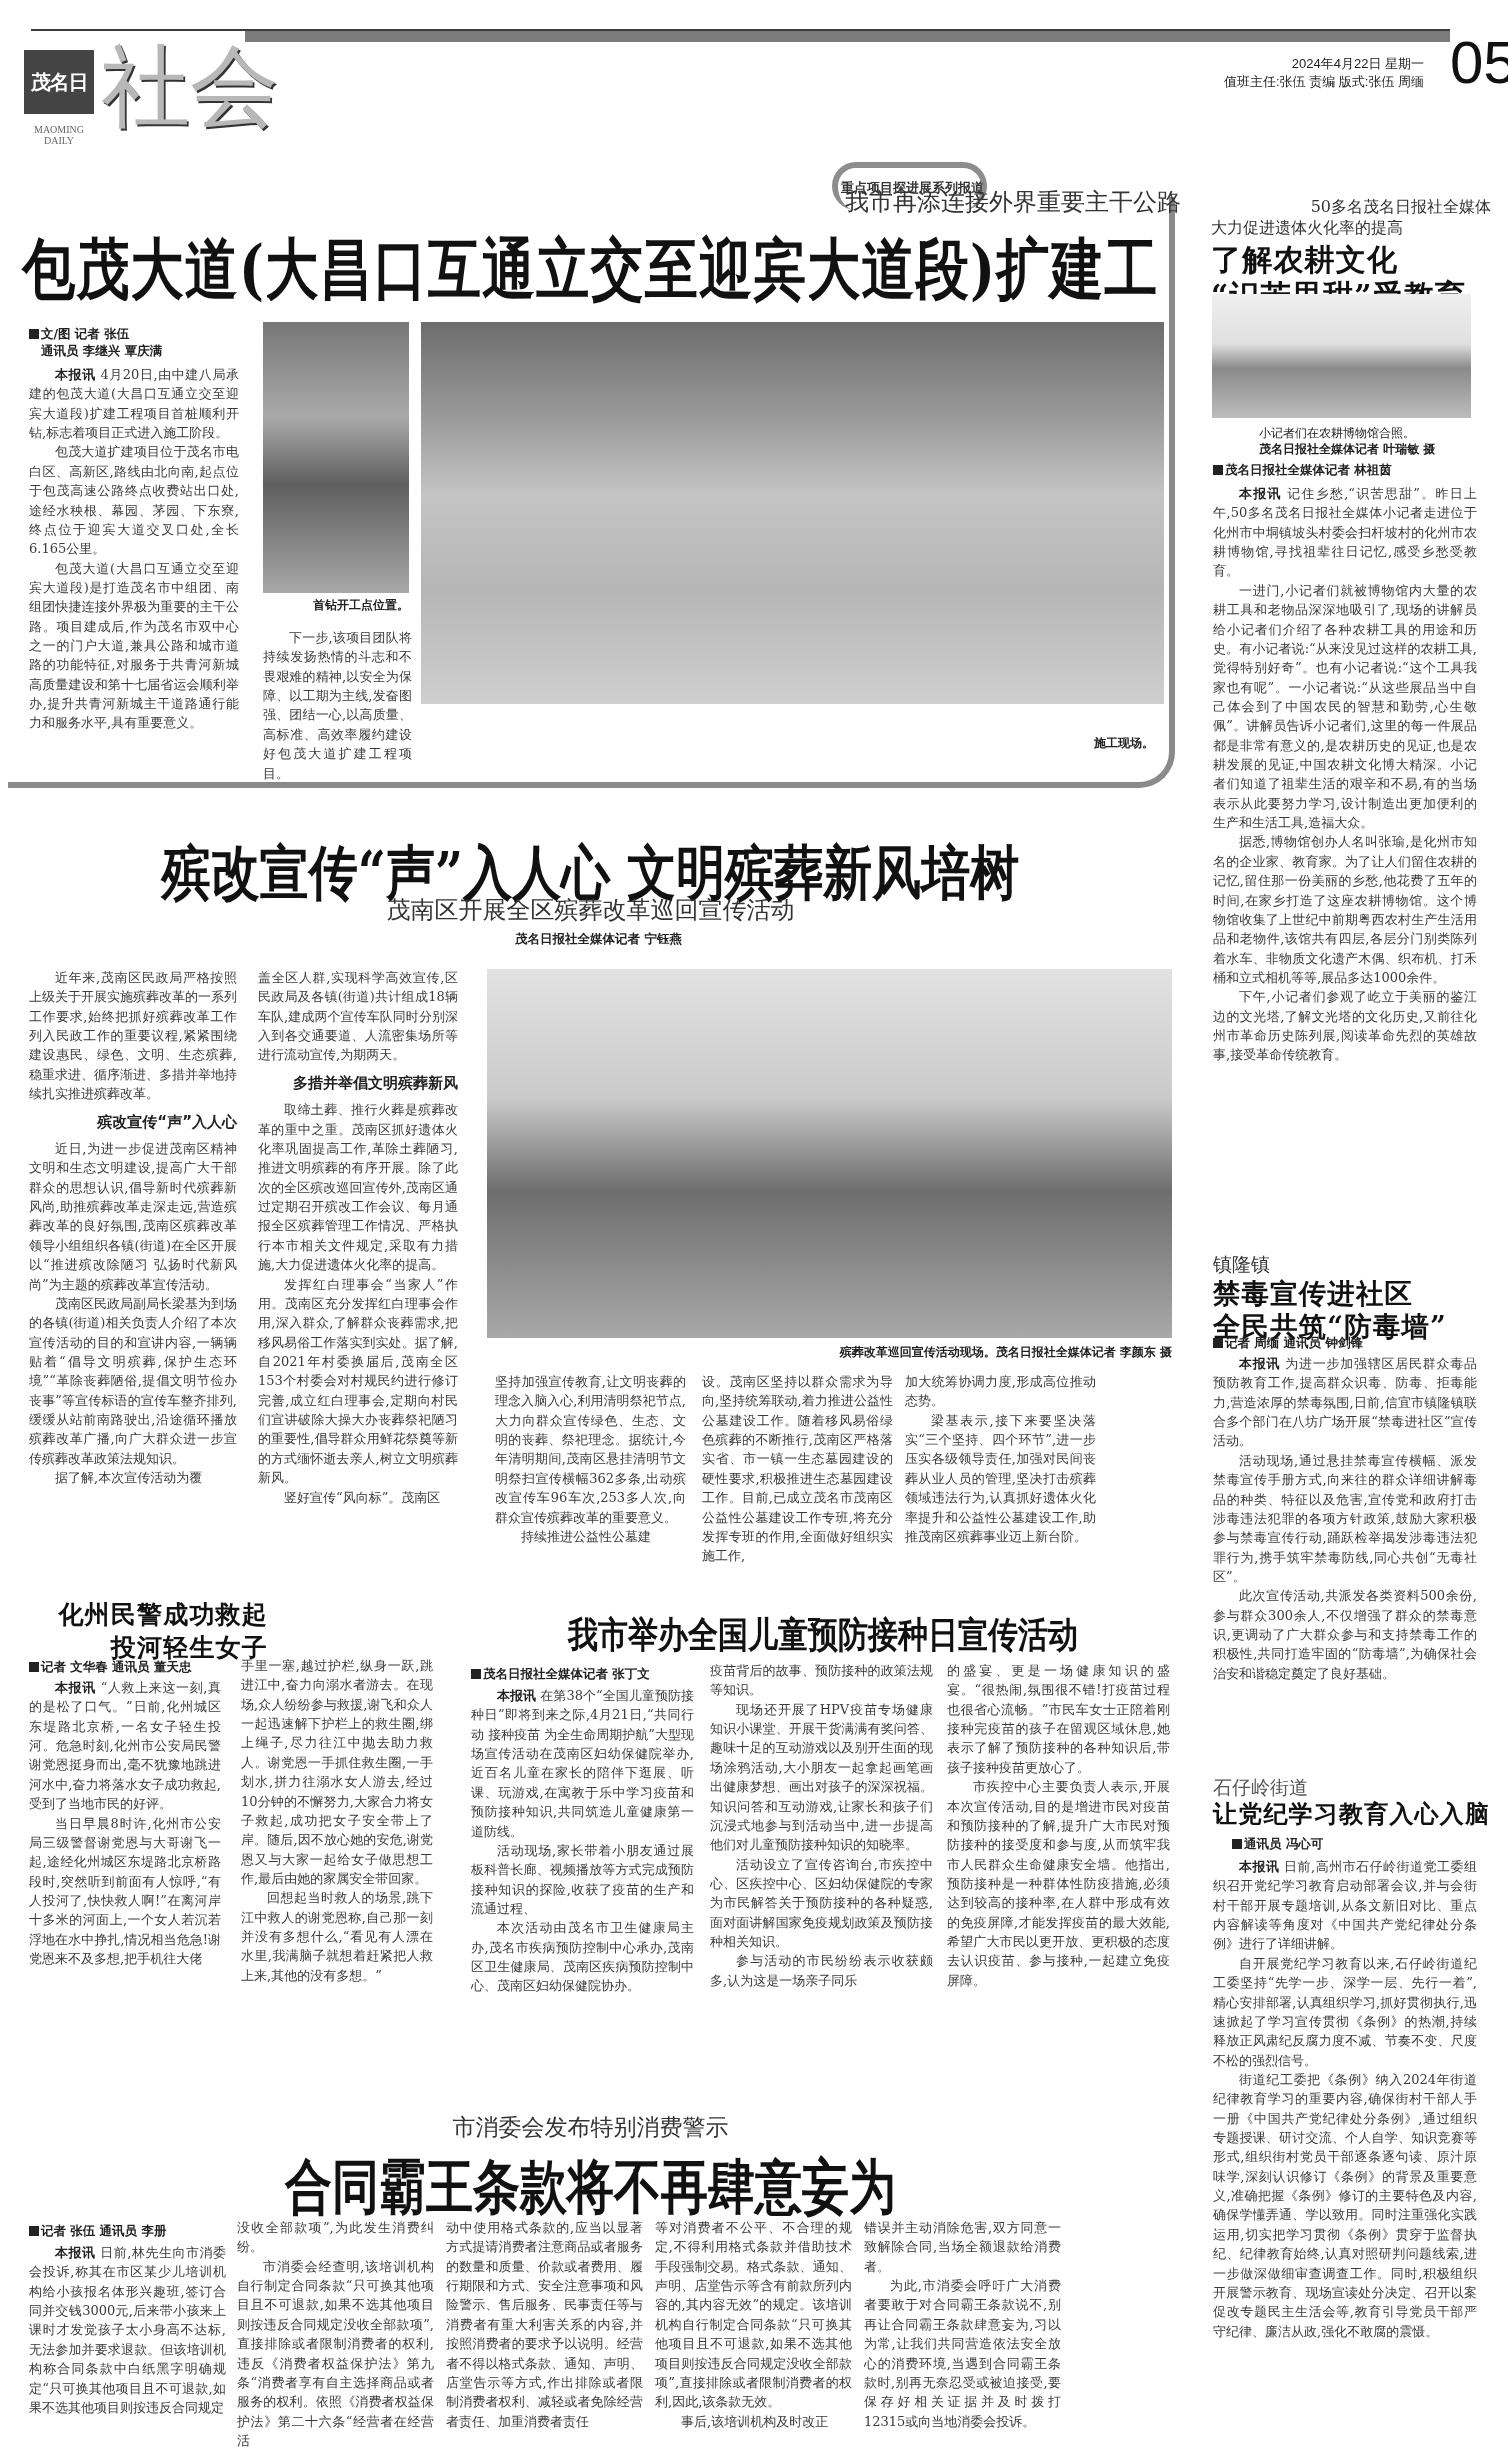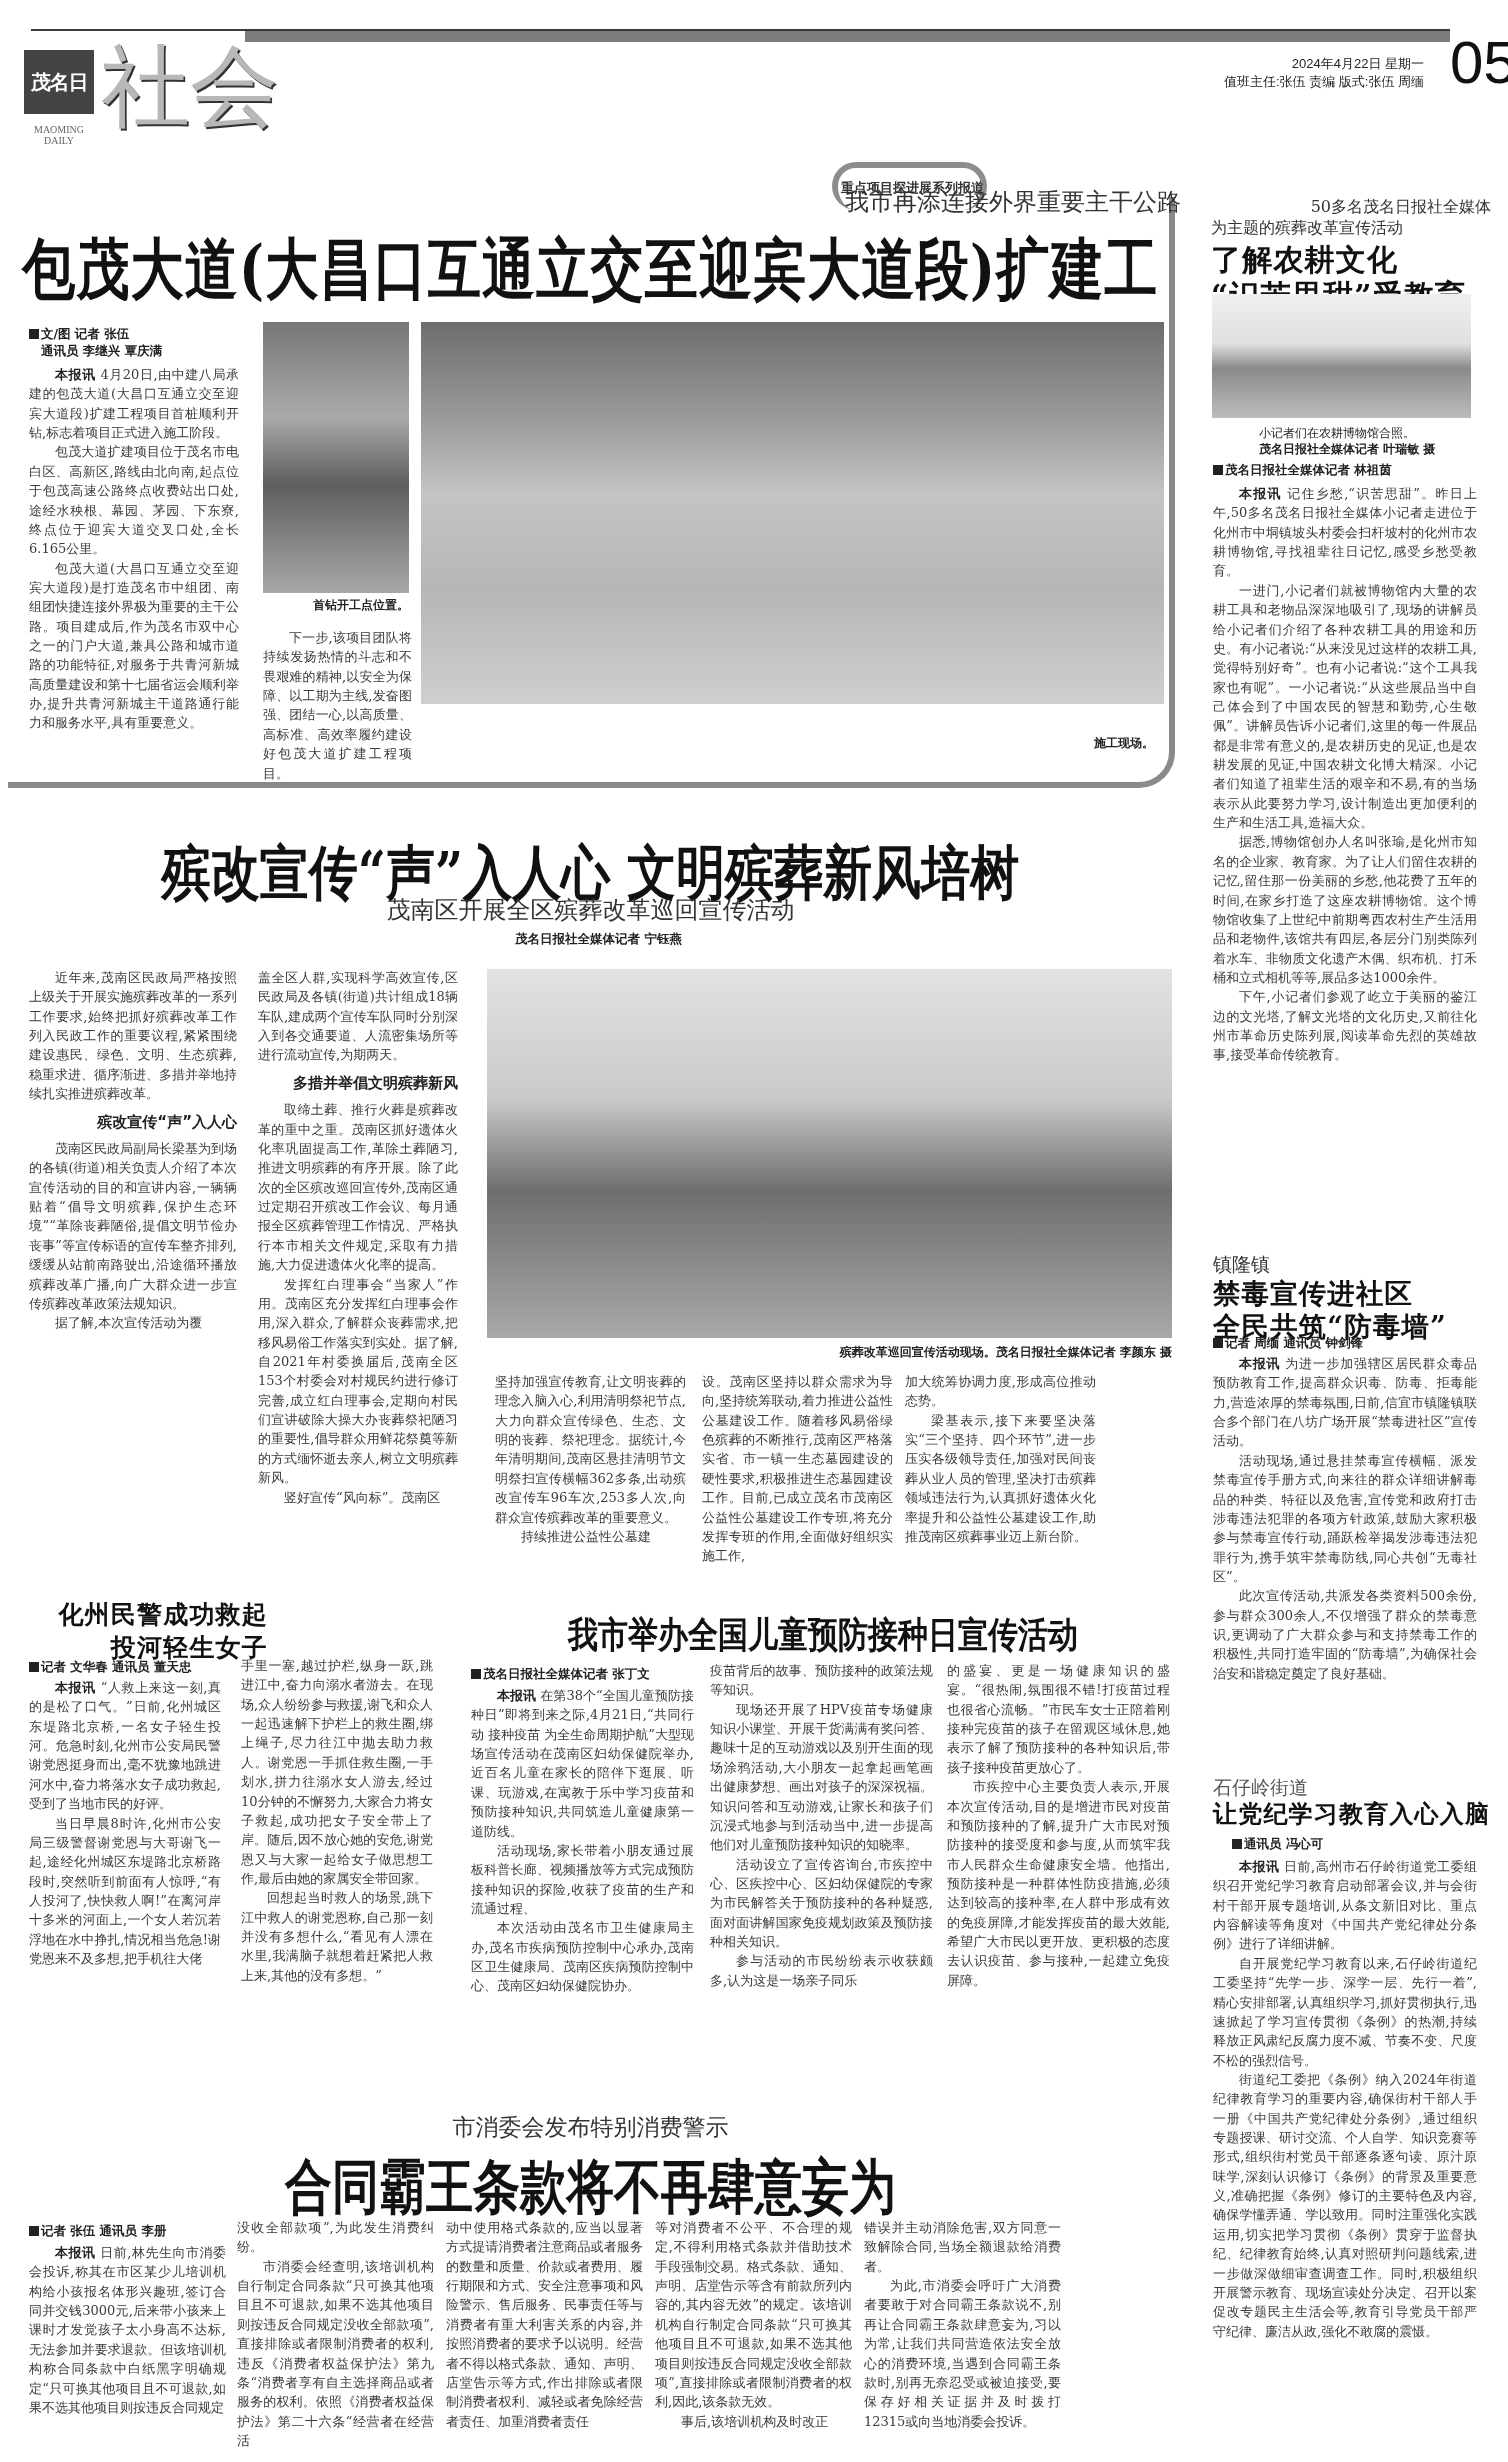--- a/index.html
+++ b/index.html
@@ -78,21 +78,21 @@
 <div class="abs photo" style="left:263px; top:322px; width:146px; height:271px; background:linear-gradient(180deg,#777 0%,#aaa 35%,#5e5e5e 60%,#a8a8a8 100%);"></div>
 <div class="abs caption" style="left:263px; top:597px; width:146px;">首钻开工点位置。</div>
 <div class="abs col" style="left:263px; top:628px; width:149px;">
   <p>下一步,该项目团队将持续发扬热情的斗志和不畏艰难的精神,以安全为保障、以工期为主线,发奋图强、团结一心,以高质量、高标准、高效率履约建设好包茂大道扩建工程项目。</p>
 </div>
 <div class="abs photo" style="left:421px; top:322px; width:743px; height:382px; background:linear-gradient(180deg,#6d6d6d 0%,#9a9a9a 25%,#c4c4c4 45%,#b6b6b6 70%,#cfcfcf 100%);"></div>
 <div class="abs caption" style="left:1014px; top:735px; width:140px;">施工现场。</div>
 
 <div class="abs" style="left:1211px; top:197px; width:280px;">
   <div class="rail-kicker" style="text-align:right">50多名茂名日报社全媒体</div>
-  <div class="rail-kicker">为主题的殡葬改革宣传活动</div>
+  <div class="rail-kicker">大力促进遗体火化率的提高</div>
   <div class="rail-head" style="margin-top:3.6px">了解农耕文化</div>
   <div class="rail-head">“识苦思甜”受教育</div>
 </div>
 <div class="abs photo" style="left:1212px; top:294px; width:259px; height:124px; background:linear-gradient(180deg,#efefef 0%,#e0e0e0 40%,#8a8a8a 60%,#bdbdbd 100%);"></div>
 <div class="abs rail-caption" style="left:1259px; top:425px; width:227px;">
   <div>小记者们在农耕博物馆合照。</div>
   <div style="font-weight:bold">茂名日报社全媒体记者 叶瑞敏 摄</div>
 </div>
 <div class="abs byline" style="left:1213px; top:462px; width:280px;">
   <span class="sq"></span><span>茂名日报社全媒体记者 林祖茵</span>
@@ -104,20 +104,21 @@
   <p>下午,小记者们参观了屹立于美丽的鉴江边的文光塔,了解文光塔的文化历史,又前往化州市革命历史陈列展,阅读革命先烈的英雄故事,接受革命传统教育。</p>
 </div>
 
 <div class="abs head-xl" style="left:0; width:1181px; top:834px; text-align:center; font-size:49px; transform:scaleY(1.2); transform-origin:top center;">殡改宣传“声”入人心 文明殡葬新风培树</div>
 <div class="abs sub-head" style="left:0; width:1181px; top:894px; text-align:center; font-size:24px;">茂南区开展全区殡葬改革巡回宣传活动</div>
 <div class="abs byline" style="left:0; width:1181px; top:931px; text-align:center;padding-left:16px;">茂名日报社全媒体记者 宁钰燕</div>
 
 <div class="abs col" style="left:29px; top:968px; width:208px;">
   <p>近年来,茂南区民政局严格按照上级关于开展实施殡葬改革的一系列工作要求,始终把抓好殡葬改革工作列入民政工作的重要议程,紧紧围绕建设惠民、绿色、文明、生态殡葬,稳重求进、循序渐进、多措并举地持续扎实推进殡葬改革。</p>
   <h4>殡改宣传“声”入人心</h4>
+  <p>近日,为进一步促进茂南区精神文明和生态文明建设,提高广大干部群众的思想认识,倡导新时代殡葬新风尚,助推殡葬改革走深走远,营造殡葬改革的良好氛围,茂南区殡葬改革领导小组组织各镇(街道)在全区开展以“推进殡改除陋习 弘扬时代新风尚”为主题的殡葬改革宣传活动。</p>
   <p>茂南区民政局副局长梁基为到场的各镇(街道)相关负责人介绍了本次宣传活动的目的和宣讲内容,一辆辆贴着“倡导文明殡葬,保护生态环境”“革除丧葬陋俗,提倡文明节俭办丧事”等宣传标语的宣传车整齐排列,缓缓从站前南路驶出,沿途循环播放殡葬改革广播,向广大群众进一步宣传殡葬改革政策法规知识。</p>
   <p>据了解,本次宣传活动为覆</p>
 </div>
 <div class="abs col" style="left:258px; top:968px; width:200px;">
   <div>盖全区人群,实现科学高效宣传,区民政局及各镇(街道)共计组成18辆车队,建成两个宣传车队同时分别深入到各交通要道、人流密集场所等进行流动宣传,为期两天。</div>
   <h4>多措并举倡文明殡葬新风</h4>
   <p>取缔土葬、推行火葬是殡葬改革的重中之重。茂南区抓好遗体火化率巩固提高工作,革除土葬陋习,推进文明殡葬的有序开展。除了此次的全区殡改巡回宣传外,茂南区通过定期召开殡改工作会议、每月通报全区殡葬管理工作情况、严格执行本市相关文件规定,采取有力措施,大力促进遗体火化率的提高。</p>
   <p>发挥红白理事会“当家人”作用。茂南区充分发挥红白理事会作用,深入群众,了解群众丧葬需求,把移风易俗工作落实到实处。据了解,自2021年村委换届后,茂南全区153个村委会对村规民约进行修订完善,成立红白理事会,定期向村民们宣讲破除大操大办丧葬祭祀陋习的重要性,倡导群众用鲜花祭奠等新的方式缅怀逝去亲人,树立文明殡葬新风。</p>
   <p>竖好宣传“风向标”。茂南区</p>
 </div>

